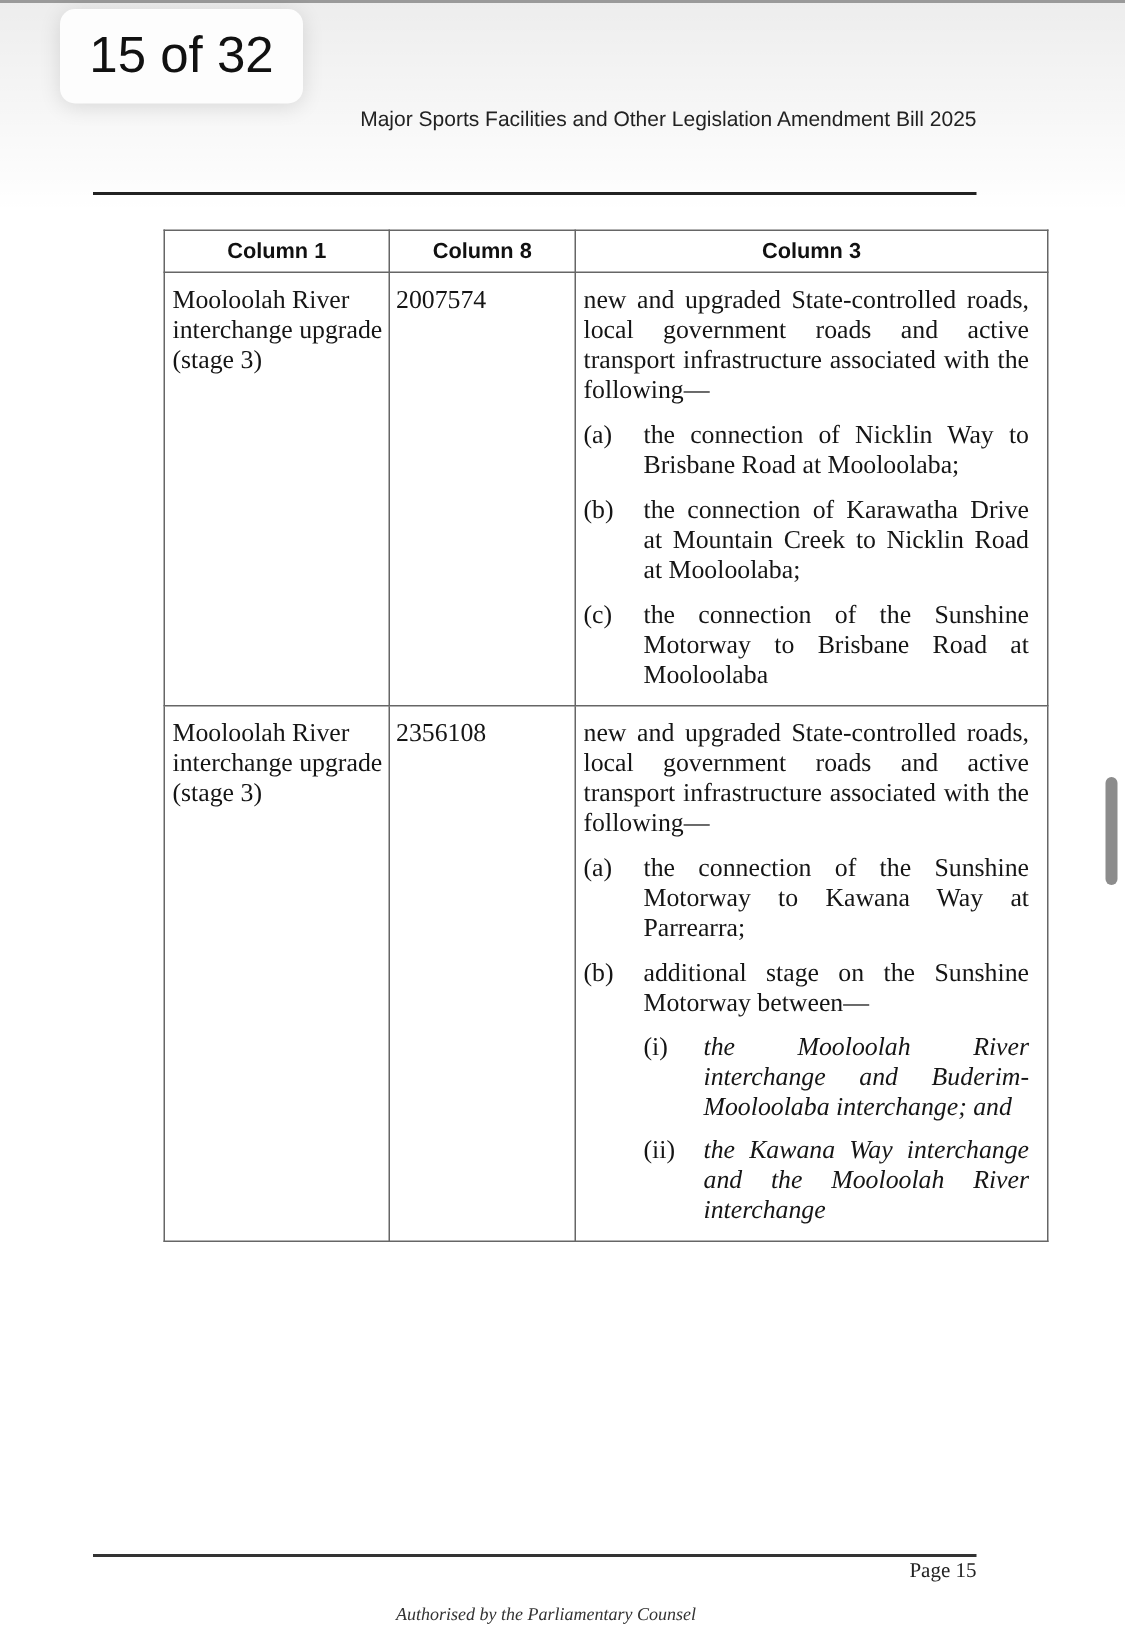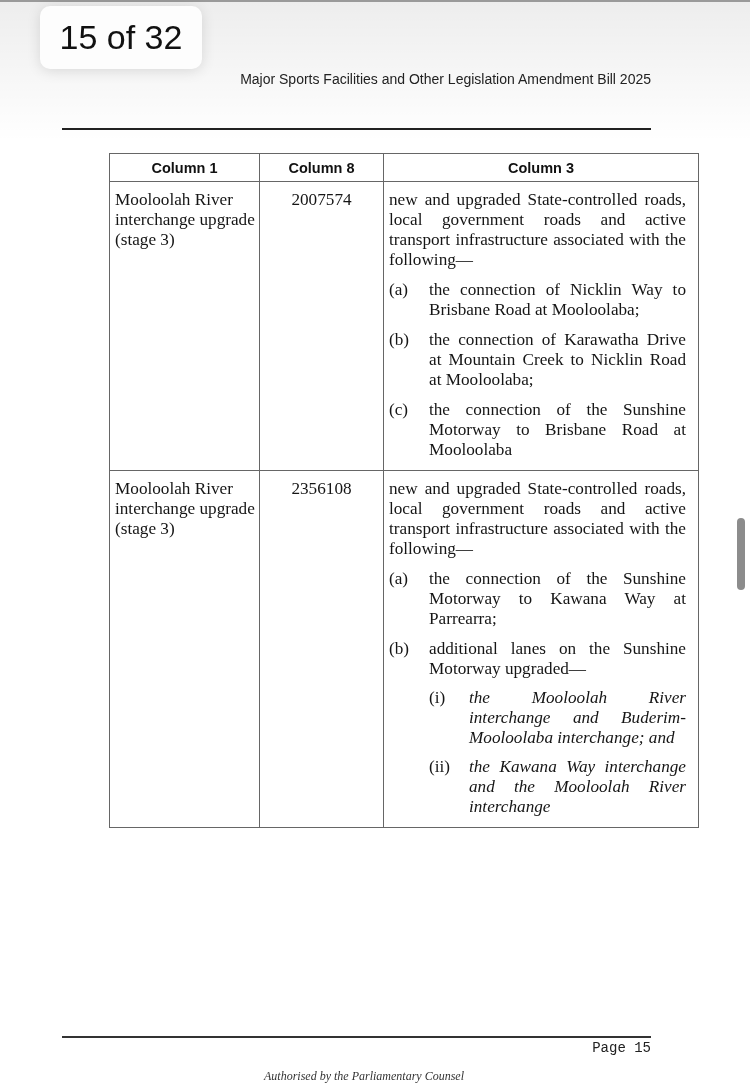--- a/index.html
+++ b/index.html
@@ -22,21 +22,21 @@
     font-family: "Liberation Sans", sans-serif; font-size: 34px; color: #111;
   }
   .running-head {
     position: absolute; left: 0; width: 651px; top: 71px; text-align: right;
     font-family: "Liberation Sans", sans-serif; font-size: 14px; color: #222;
   }
   .rule-top { position: absolute; left: 62px; top: 128px; width: 589px; height: 2px; background: #222; }
   .rule-bottom { position: absolute; left: 62px; top: 1036px; width: 589px; height: 2px; background: #333; }
   .page-number {
     position: absolute; left: 0; width: 651px; top: 1040px; text-align: right;
-    font-family: Liberation Mono, monospace; font-size: 14px; color: #222;
+    font-family: Liberation Serif, serif; font-size: 14px; color: #222;
   }
   .footer-auth {
     position: absolute; left: 264px; top: 1069px;
     font-family: "Liberation Serif", serif; font-size: 12px; color: #333; font-style: italic;
   }
   .scrollbar {
     position: absolute; left: 737px; top: 518px; width: 8px; height: 72px;
     background: #8c8c8c; border-radius: 4px;
   }
 
@@ -47,21 +47,21 @@
   table.schedule td, table.schedule th { border: 1px solid #666; vertical-align: top; }
   col.c1 { width: 150px; } col.c2 { width: 124px; } col.c3 { width: 315px; }
   th {
     font-family: "Liberation Sans", sans-serif; font-weight: bold; font-size: 14.5px;
     text-align: center; vertical-align: middle !important; color: #111;
   }
   tr.h1 th { height: 27px; padding: 0; }
   tr.h2 th { height: 43px; padding: 0; line-height: 18px; }
   td { font-size: 17.2px; line-height: 20px; color: #151515; }
   td.name { padding: 8px 4px 8px 5px; }
-  td.qid { padding: 8px 4px 8px 4px; text-align: center; }
+  td.qid { padding: 8px 4px 8px 4px; }
   td.desc { padding: 8px 12px 10px 5px; }
   .intro { text-align: justify; }
   .item { display: flex; margin-top: 10px; }
   .item .lbl { width: 40px; flex: none; }
   .item .txt { flex: 1; text-align: justify; }
   .subitem { display: flex; margin-top: 9px; }
   .subitem .lbl { width: 40px; flex: none; }
   .subitem .txt { flex: 1; text-align: justify; font-style: italic; }
 </style>
 </head>
@@ -113,21 +113,21 @@
     <td class="qid">2356108</td>
     <td class="desc">
       <div class="intro">new and upgraded State-controlled roads, local government roads and active transport infrastructure associated with the following—</div>
       <div class="item">
         <span class="lbl">(a)</span>
         <span class="txt">the connection of the Sunshine Motorway to Kawana Way at Parrearra;</span>
       </div>
       <div class="item">
         <span class="lbl">(b)</span>
         <div class="txt">
-          <div>additional lanes on the Sunshine Motorway upgraded—</div>
+          <div>additional stage on the Sunshine Motorway between—</div>
           <div class="subitem">
             <span class="lbl">(i)</span>
             <span class="txt">the Mooloolah River interchange and Buderim-Mooloolaba interchange; and</span>
           </div>
           <div class="subitem">
             <span class="lbl">(ii)</span>
             <span class="txt">the Kawana Way interchange and the Mooloolah River interchange</span>
           </div>
         </div>
       </div>

